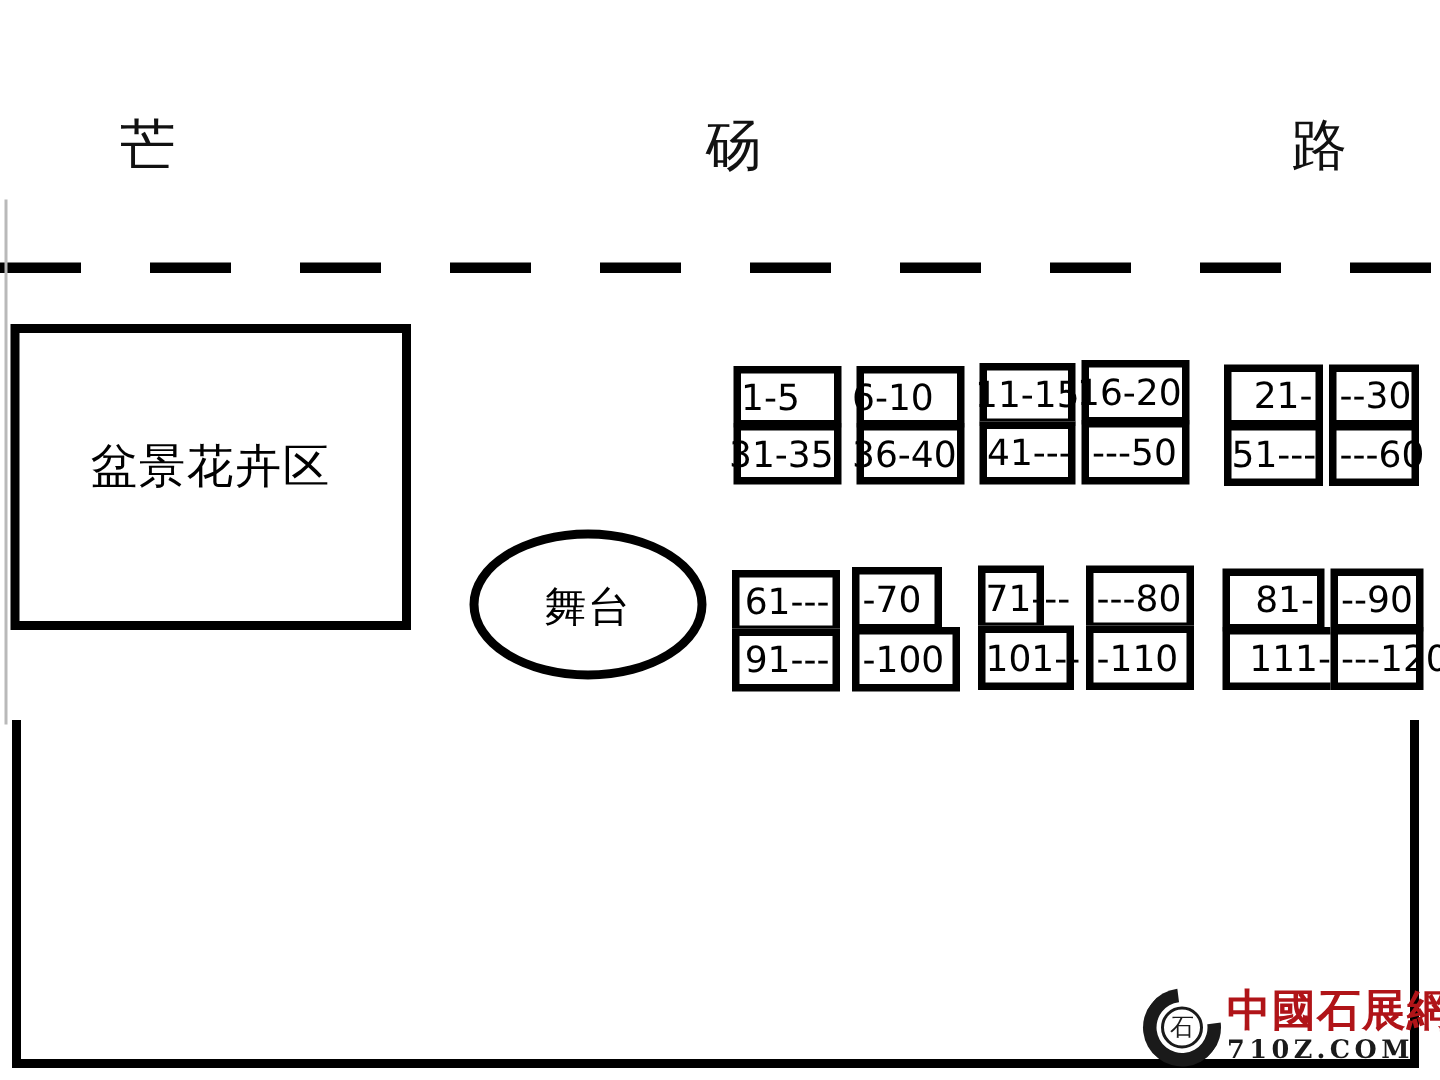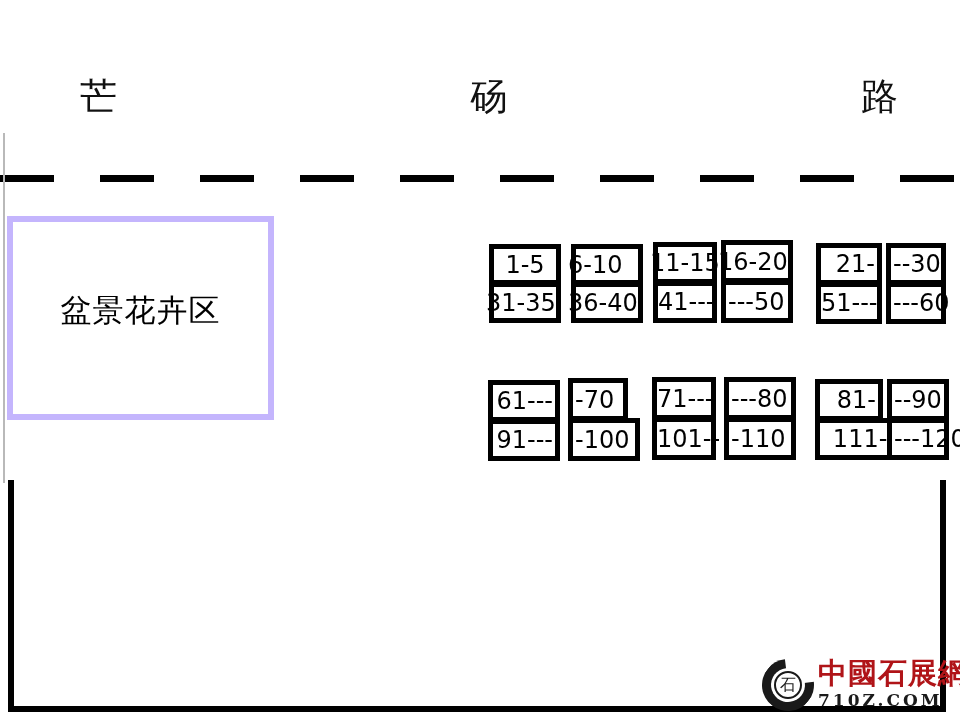--- a/index.html
+++ b/index.html
@@ -54,21 +54,21 @@
     background: repeating-linear-gradient(
       to right,
       #000 0px, #000 54px,
       transparent 54px, transparent 100px
     );
   }
 
   
   .hv-box {
     position: absolute;
-    border: 5px solid #c4b5fd;
+    border: 5px solid #000000;
     background: #fff;
     box-sizing: border-box;
   }
 
   
   #bonsai-zone {
     left: 7px;
     top: 216px;
     width: 267px;
     height: 204px;
@@ -122,21 +122,20 @@
     border: 5px solid #000;
     box-sizing: border-box;
     background: #fff;
   }
   .booth-cell .cell-label {
     position: absolute;
     left: 0;
     right: 0;
     top: 50%;
     transform: translateY(-50%);
-    text-align: center;
     font-size: 24px;
     line-height: 1;
     white-space: nowrap;
   }
   
   .booth-cell { overflow: visible; }
   .booth-cell .cell-label.wide-left  { text-align: right; padding-right: 2px; }
   .booth-cell .cell-label.wide-right { text-align: left;  padding-left: 2px; }
   .booth-cell .cell-label.overflow-l { text-align: left;  margin-left: -8px; }
 
@@ -259,20 +258,23 @@
   </div>
 
   <div class="road-dash"></div>
 
   <div class="edge-line-v"></div>
 
   <div class="hv-box" id="bonsai-zone">
     <div class="zone-text">盆景花卉区</div>
   </div>
 
+  <div id="stage-oval">
+    <div class="oval-text">舞台</div>
+  </div>
 
 
   <div id="booth-layer">
       <div class="booth-cell" style="left: 489px; top: 244px; width: 72px; height: 41px;">
         <div class="cell-label center">1-5</div>
       </div>
       <div class="booth-cell" style="left: 489px; top: 282px; width: 72px; height: 41px;">
         <div class="cell-label overflow-l">31-35</div>
       </div>
       <div class="booth-cell" style="left: 571px; top: 244px; width: 72px; height: 41px;">
@@ -310,21 +312,21 @@
       </div>
       <div class="booth-cell" style="left: 488px; top: 419px; width: 72px; height: 42px;">
         <div class="cell-label wide-left">91---</div>
       </div>
       <div class="booth-cell" style="left: 568px; top: 378px; width: 60px; height: 43px;">
         <div class="cell-label wide-right">-70</div>
       </div>
       <div class="booth-cell" style="left: 568px; top: 418px; width: 72px; height: 43px;">
         <div class="cell-label wide-right">-100</div>
       </div>
-      <div class="booth-cell" style="left: 652px; top: 377px; width: 64px; height: 43px;">
+      <div class="booth-cell" style="left: 652px; top: 377px; width: 44px; height: 43px;">
         <div class="cell-label wide-left">71---</div>
       </div>
       <div class="booth-cell" style="left: 652px; top: 417px; width: 64px; height: 43px;">
         <div class="cell-label wide-left">101--</div>
       </div>
       <div class="booth-cell" style="left: 724px; top: 377px; width: 72px; height: 43px;">
         <div class="cell-label wide-right">---80</div>
       </div>
       <div class="booth-cell" style="left: 724px; top: 417px; width: 72px; height: 43px;">
         <div class="cell-label wide-right">-110</div>

